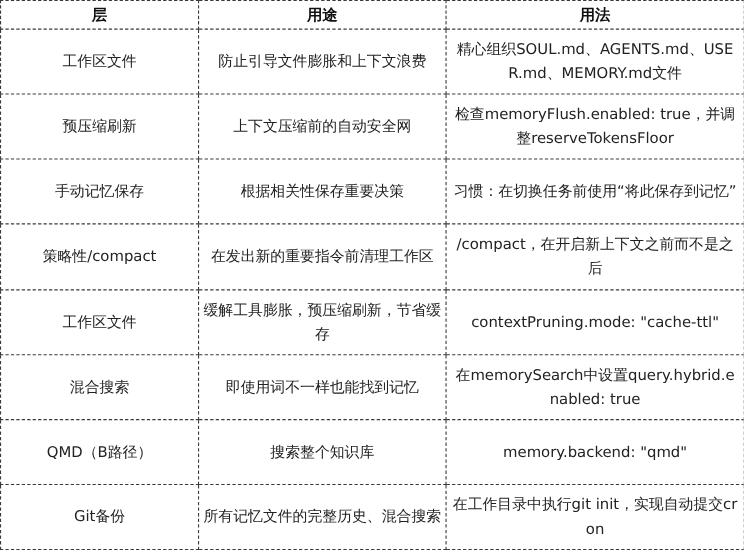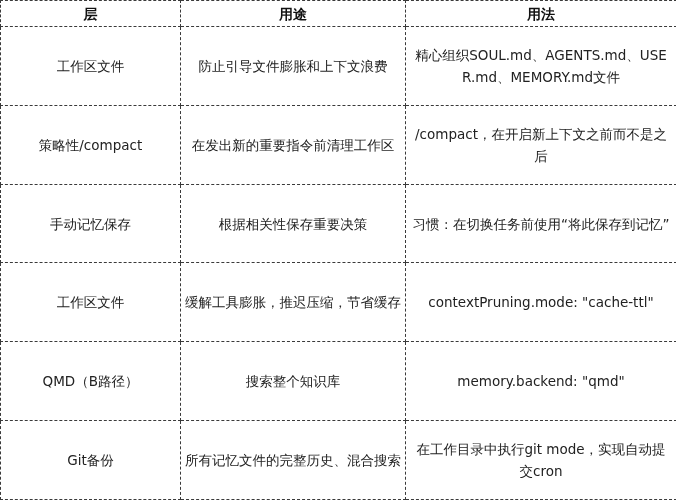--- a/index.html
+++ b/index.html
@@ -60,38 +60,48 @@
       <th>用法</th>
     </tr>
   </thead>
   <tbody>
     <tr class="row">
       <td>工作区文件</td>
       <td>防止引导文件膨胀和上下文浪费</td>
       <td>精心组织SOUL.md、AGENTS.md、USER.md、MEMORY.md文件</td>
     </tr>
     <tr class="row">
-      <td>策略性/compact</td>
-      <td>在发出新的重要指令前清理工作区</td>
-      <td>/compact，在开启新上下文之前而不是之后</td>
+      <td>预压缩刷新</td>
+      <td>上下文压缩前的自动安全网</td>
+      <td>检查memoryFlush.enabled: true，并调整reserveTokensFloor</td>
     </tr>
     <tr class="row">
       <td>手动记忆保存</td>
       <td>根据相关性保存重要决策</td>
       <td>习惯：在切换任务前使用“将此保存到记忆”</td>
     </tr>
     <tr class="row">
+      <td>策略性/compact</td>
+      <td>在发出新的重要指令前清理工作区</td>
+      <td>/compact，在开启新上下文之前而不是之后</td>
+    </tr>
+    <tr class="row">
       <td>工作区文件</td>
-      <td>缓解工具膨胀，推迟压缩，节省缓存</td>
+      <td>缓解工具膨胀，预压缩刷新，节省缓存</td>
       <td>contextPruning.mode: "cache-ttl"</td>
+    </tr>
+    <tr class="row">
+      <td>混合搜索</td>
+      <td>即使用词不一样也能找到记忆</td>
+      <td>在memorySearch中设置query.hybrid.enabled: true</td>
     </tr>
     <tr class="row">
       <td>QMD（B路径）</td>
       <td>搜索整个知识库</td>
       <td>memory.backend: "qmd"</td>
     </tr>
     <tr class="row">
       <td>Git备份</td>
       <td>所有记忆文件的完整历史、混合搜索</td>
-      <td>在工作目录中执行git mode，实现自动提交cron</td>
+      <td>在工作目录中执行git init，实现自动提交cron</td>
     </tr>
   </tbody>
 </table>
 
 </body></html>

